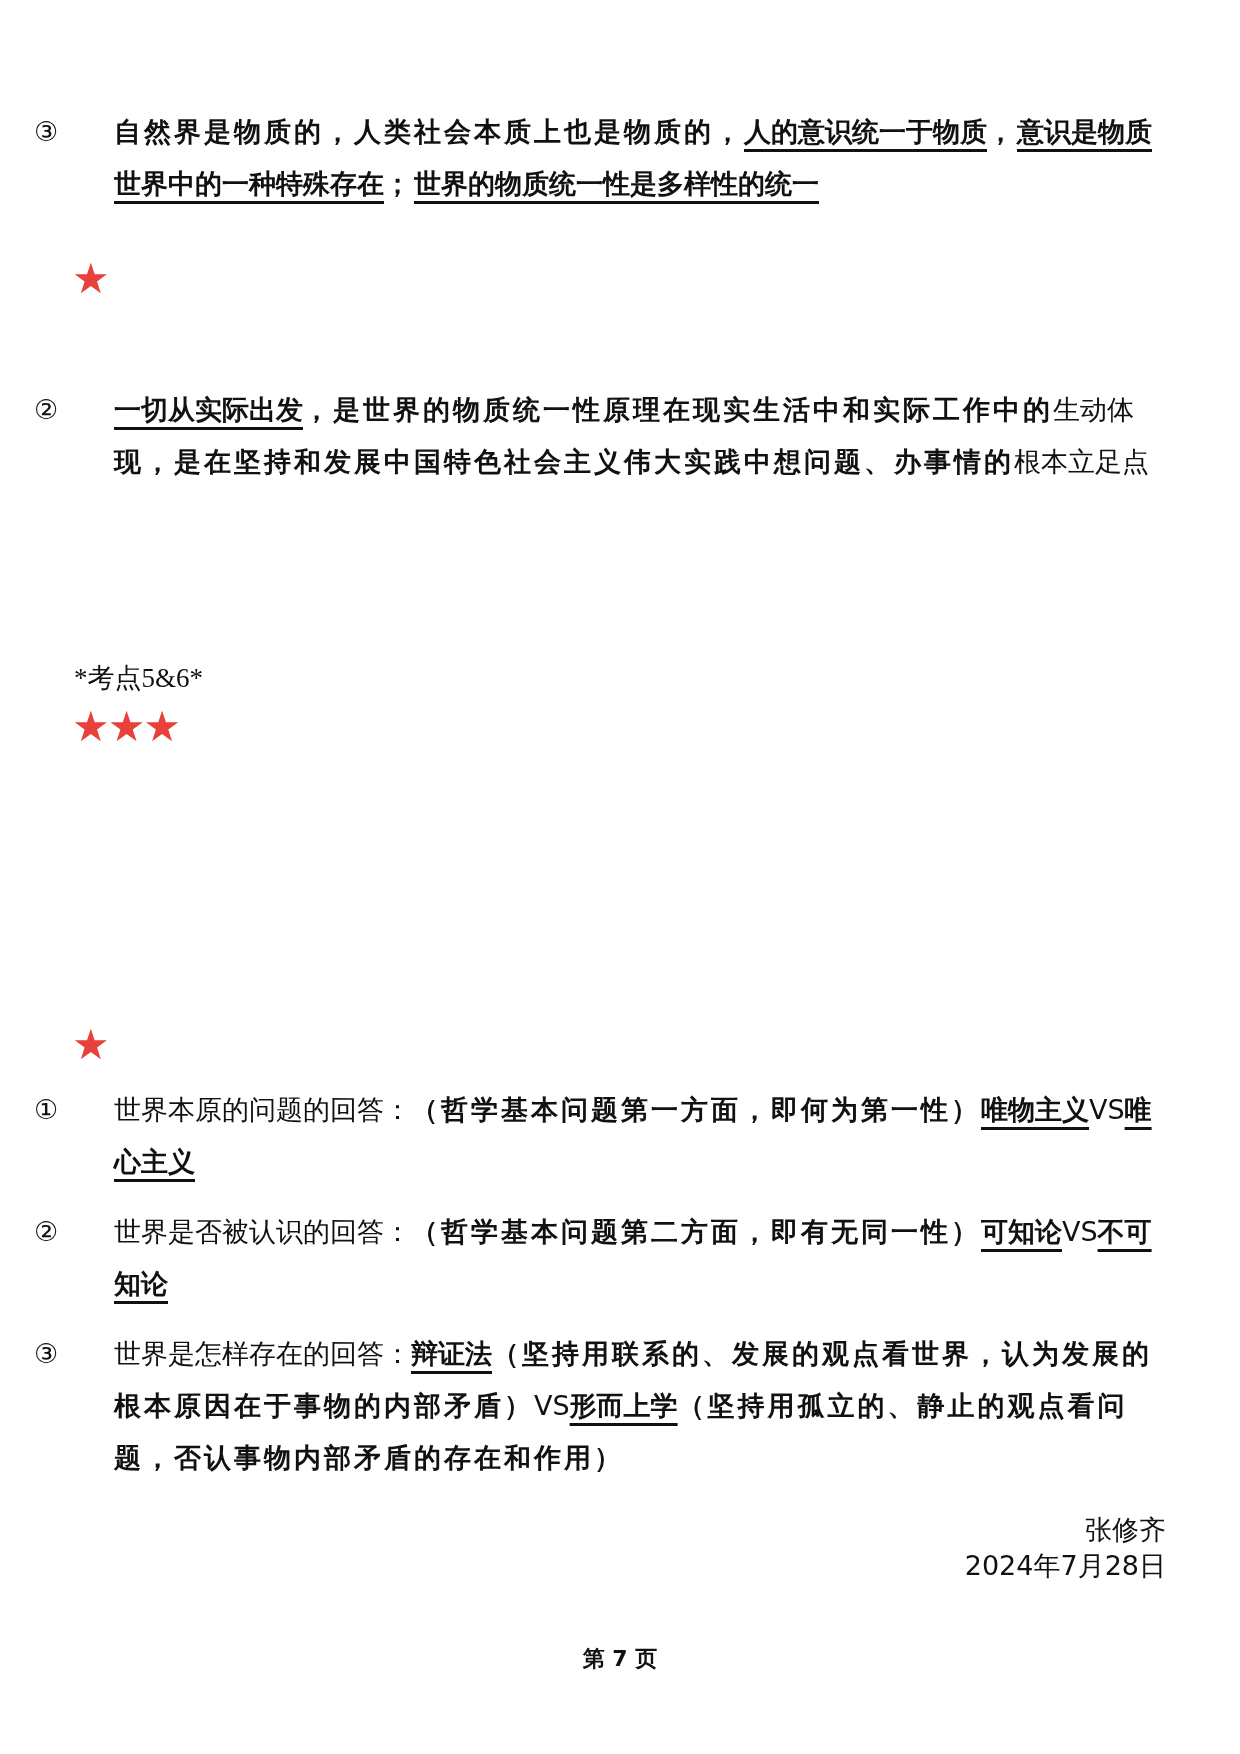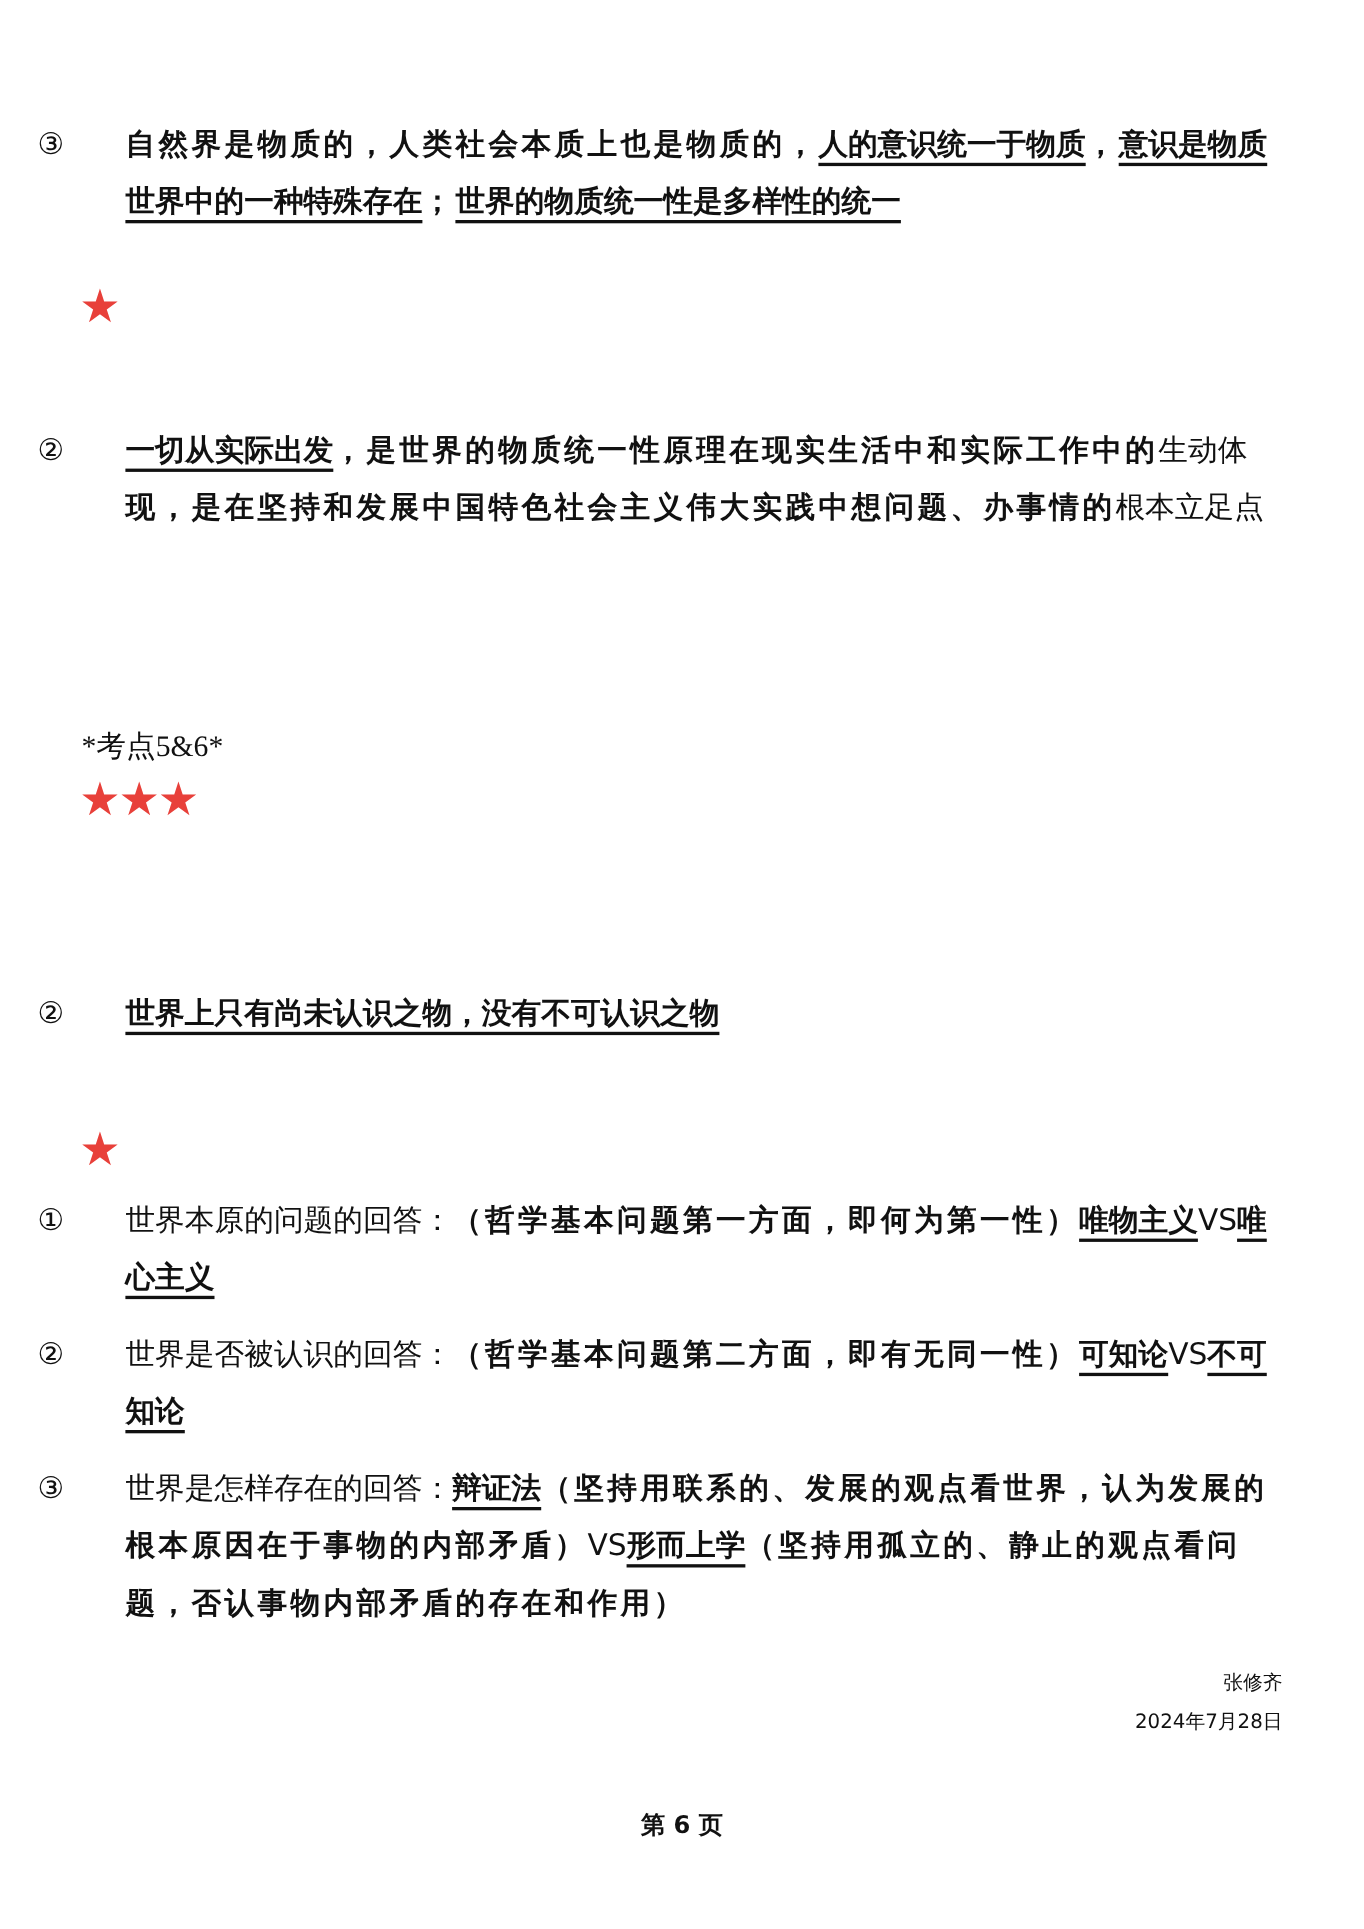--- a/index.html
+++ b/index.html
@@ -57,21 +57,21 @@
       left: 74px;
       top: 660px;
       font-size: 27px;
       line-height: 36px;
       font-family: Liberation Serif, serif;
     }
 
     .signature {
       position: absolute;
       right: 74px;
-      font-size: 18px;
+      font-size: 27px;
       line-height: 36px;
       text-align: left;
       font-family: "DejaVu Sans", sans-serif;
     }
 
     .footer {
       position: absolute;
       left: 0; width: 1240px;
       top: 1644px;
       text-align: center;
@@ -97,25 +97,20 @@
   <div class="para" style="top:384px;">
     <span class="body-wrap">
       <span class="num">②</span><span><span class="hl">一切从实际出发</span><span class="serif">，是世界的物质统一性原理在现实生活中和实际工作中的</span><span class="sans">生动体</span><span class="serif">现，是在坚持和发展中国特色社会主义伟大实践中想问题、办事情的</span><span class="sans">根本立足点</span></span>
     </span>
   </div>
 
   <div class="section-label">*考点5&amp;6*</div>
   <div class="stars" style="top: 706px; color: rgb(232, 64, 58);">★★★</div>
 
 
-  <div class="para" style="top:896px;">
-    <span class="body-wrap">
-      <span class="num">②</span><span><span class="hl">世界上只有尚未认识之物，没有不可认识之物</span></span>
-    </span>
-  </div>
 
   <div class="stars" style="top: 1024px; color: rgb(232, 64, 58);">★</div>
 
   <div class="para" style="top:1206px;">
     <span class="body-wrap">
       <span class="num">②</span><span><span class="sans">世界是否被认识的回答：</span><span class="serif">（哲学基本问题第二方面，即有无同一性）</span><span class="hl">可知论</span><span class="sans">VS</span><span class="hl">不可知论</span></span>
     </span>
   </div>
 
   <div class="para" style="top:1084px;">
@@ -126,14 +121,14 @@
 
   <div class="para" style="top:1328px;">
     <span class="body-wrap">
       <span class="num">③</span><span><span class="sans">世界是怎样存在的回答：</span><span class="hl">辩证法</span><span class="serif">（坚持用联系的、发展的观点看世界，认为发展的根本原因在于事物的内部矛盾）</span><span class="sans">VS</span><span class="hl">形而上学</span><span class="serif">（坚持用孤立的、静止的观点看问题，否认事物内部矛盾的存在和作用）</span></span>
     </span>
   </div>
 
   <div class="signature" style="top:1512px;">张修齐</div>
   <div class="signature" style="top:1548px;">2024年7月28日</div>
 
-  <div class="footer">第 6 页</div>
+  <div class="footer">第 7 页</div>
 </div>
 
 </body></html>

